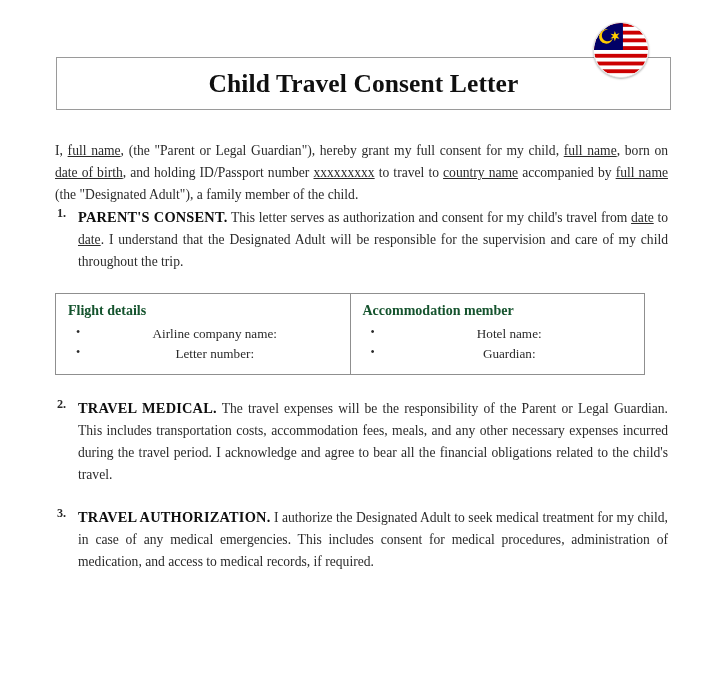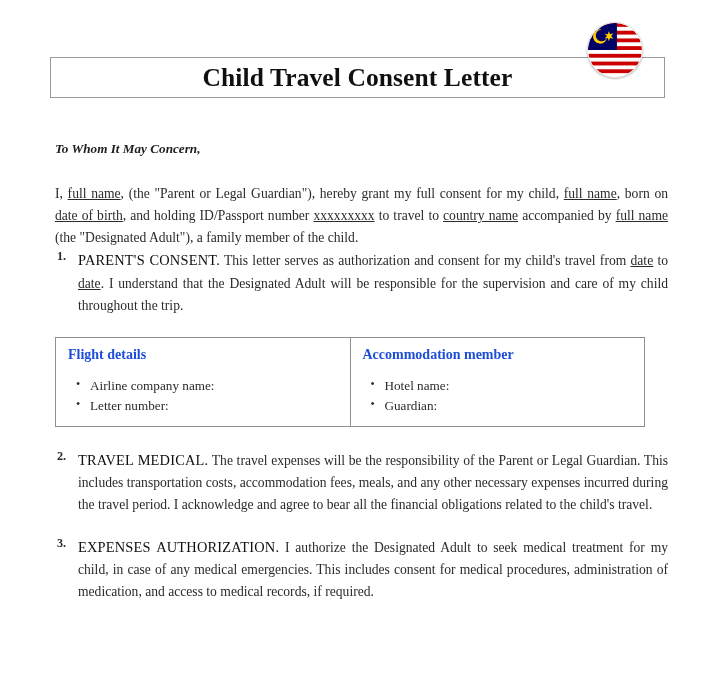--- a/index.html
+++ b/index.html
@@ -19,24 +19,24 @@
   .page {
     position: relative;
     width: 720px;
     height: 673px;
     box-sizing: border-box;
   }
 
   
   .title-wrap {
     position: absolute;
-    left: 50px;
+    left: 56px;
     top: 57px;
     width: 615px;
-    height: 41px;
+    height: 53px;
   }
   .title-box {
     position: absolute;
     left: 0;
     top: 0;
     width: 100%;
     height: 100%;
     box-sizing: border-box;
     border: 1px solid #9a9a9a;
     background: #ffffff;
@@ -119,21 +119,21 @@
     font-weight: bold;
     color: #2a2a2a;
   }
   .clause .ctext {
     font-size: 13.6px;
     line-height: 1.62;
     text-align: justify;
     color: #2a2a2a;
   }
   .clause .lead {
-    font-weight: normal;
+    font-weight: bold;
     font-size: 14.4px;
     color: #0f0f0f;
     letter-spacing: .2px;
   }
 
   
   .details-table {
     width: 590px;
     margin: 0 0 22px 0;
     border-collapse: collapse;
@@ -141,28 +141,29 @@
     border: 1px solid #8f8f8f;
   }
   .details-table td {
     border: 1px solid #8f8f8f;
     vertical-align: top;
     padding: 8px 10px 9px 12px;
   }
   .cell-head {
     font-weight: bold;
     font-size: 14px;
-    color: #1d4ed8;
-    margin-bottom: 12px;
+    color: #14532d;
+    margin-bottom: 3px;
     line-height: 1.3;
   }
   .cell-list {
     margin: 0;
     padding: 0 0 0 22px;
     list-style: none;
+    text-align: center;
   }
   .cell-list li {
     font-size: 13.2px;
     line-height: 1.55;
     color: #2a2a2a;
     position: relative;
   }
   .cell-list li::before {
     content: "\2022";
     position: absolute;
@@ -200,21 +201,20 @@
           <rect x="0" y="0" width="30" height="28" fill="#010066"></rect>
           <path d="M20 14 a7.4 7.4 0 1 1 -5.2 -7.05 a6 6 0 1 0 5.2 7.05 z" fill="#ffcc00"></path>
           <path d="M21.6 8.2 l1.25 3.45 l3.55 -.9 l-2.35 2.85 l2.35 2.85 l-3.55 -.9 l-1.25 3.45 l-1.0 -3.55 l-3.5 .55 l2.7 -2.4 l-2.7 -2.4 l3.5 .55 z" fill="#ffcc00"></path>
         </g>
       </svg>
     </div>
   </div>
 
   <div class="content">
 
-    <div class="salutation">To Whom It May Concern,</div>
 
     <p class="para intro">
       <span>I, </span><u class="ph">full name</u><span>, (the "Parent or Legal Guardian"), hereby grant my full consent for my child, </span><u class="ph">full name</u><span>, born on </span><u class="ph">date of birth</u><span>, and holding ID/Passport number </span><u class="ph">xxxxxxxxx</u><span> to travel to </span><u class="ph">country name</u><span> accompanied by </span><u class="ph">full name</u><span> (the "Designated Adult"), a family member of the child.</span>
     </p>
 
     <div class="clause">
       <span class="num">1.</span>
       <div class="ctext"><span class="lead">PARENT'S CONSENT.</span><span> This letter serves as authorization and consent for my child's travel from </span><u class="ph">date</u><span> to </span><u class="ph">date</u><span>. I understand that the Designated Adult will be responsible for the supervision and care of my child throughout the trip.</span></div>
     </div>
 
@@ -239,17 +239,17 @@
       </tbody>
     </table>
 
     <div class="clause">
       <span class="num">2.</span>
       <div class="ctext"><span class="lead">TRAVEL MEDICAL.</span><span> The travel expenses will be the responsibility of the Parent or Legal Guardian. This includes transportation costs, accommodation fees, meals, and any other necessary expenses incurred during the travel period. I acknowledge and agree to bear all the financial obligations related to the child's travel.</span></div>
     </div>
 
     <div class="clause">
       <span class="num">3.</span>
-      <div class="ctext"><span class="lead">EXPENSES AUTHORIZATION.</span><span> I authorize the Designated Adult to seek medical treatment for my child, in case of any medical emergencies. This includes consent for medical procedures, administration of medication, and access to medical records, if required.</span></div>
+      <div class="ctext"><span class="lead">TRAVEL AUTHORIZATION.</span><span> I authorize the Designated Adult to seek medical treatment for my child, in case of any medical emergencies. This includes consent for medical procedures, administration of medication, and access to medical records, if required.</span></div>
     </div>
 
   </div>
 </div>
 
 </body></html>

